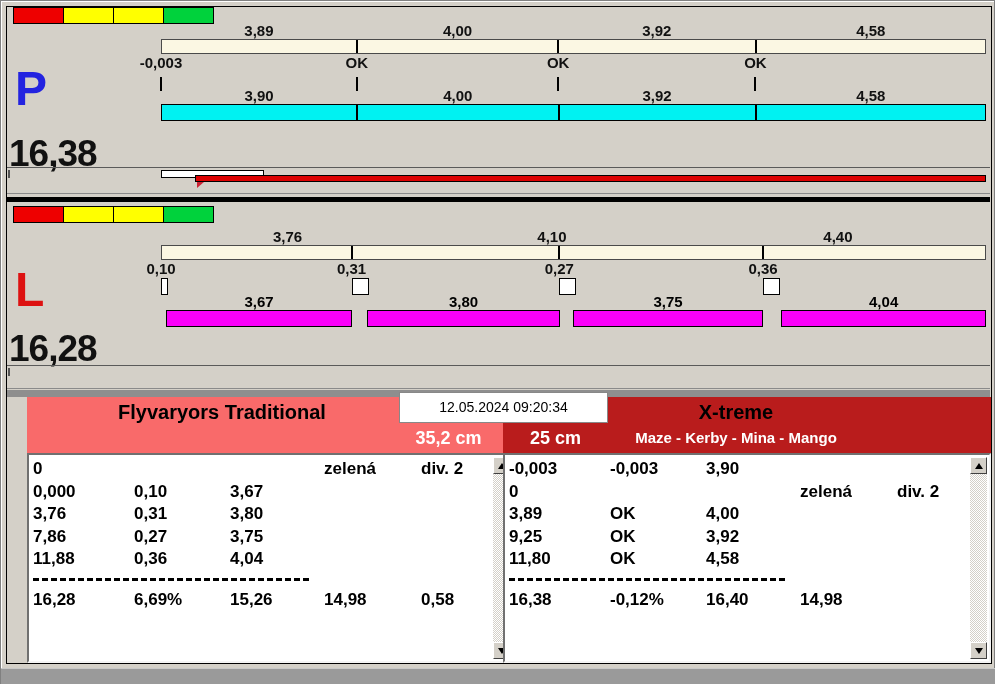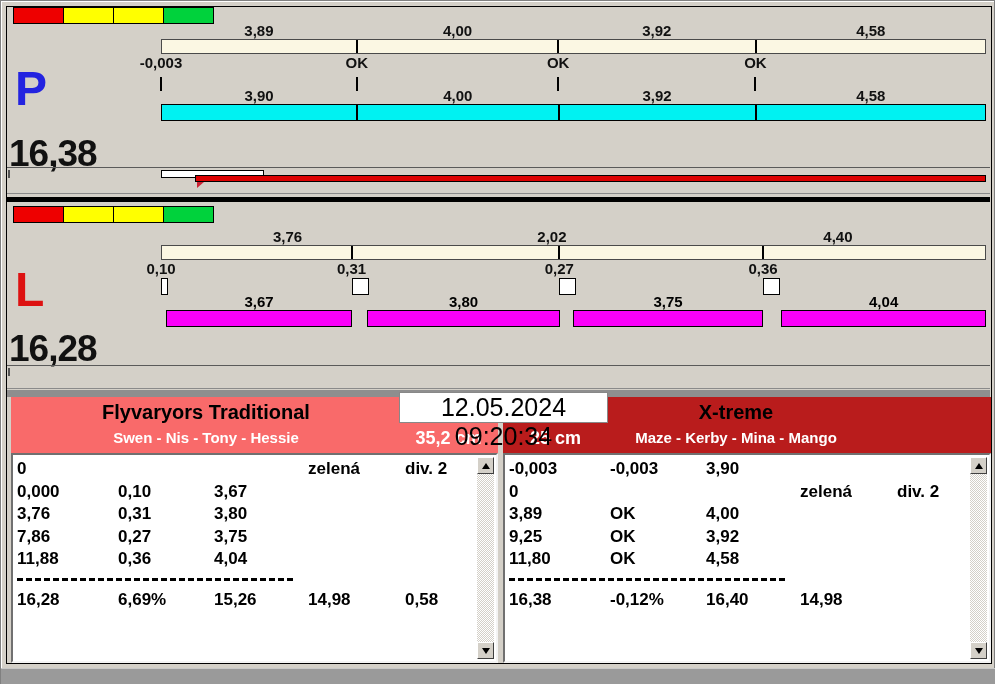--- a/index.html
+++ b/index.html
@@ -56,21 +56,21 @@
   .lane-l .strip { top:163px; height:24px; }
   .strip-tick { position:absolute; left:1px; top:2px; width:2px; height:8px; background:#555; }
   .prog-white { position:absolute; left:154px; top:2px; width:103px; height:8px; background:#fff; border:1px solid #000; }
   .prog-red   { position:absolute; left:188px; top:7px; width:791px; height:7px; background:#DD0202; border:1px solid #000; }
   .prog-notch { position:absolute; left:190px; top:14px; width:0; height:0;
                 border-top:6px solid #C23; border-right:7px solid transparent; }
 
   
   .gray-band { position:absolute; left:0; top:383px; width:983px; height:7px; background:#8E8E8E; }
   .team { position:absolute; top:390px; height:266px; }
-  .team-left  { left:4px;   width:487px; }
+  .team-left  { left:20px;   width:487px; }
   .team-right { left:496px; width:488px; }
   .team-header { position:relative; height:56px; }
   .team-name { position:absolute; top:4px; left:0; width:390px; text-align:center;
                font-size:20px; font-weight:bold; color:#000; }
   .team-right .team-name { width:466px; }
   .team-dogs { position:absolute; top:32px; left:0; width:390px; text-align:center;
                font-size:15px; font-weight:bold; color:#fff; }
   .team-right .team-dogs { width:466px; }
   .team-table { position:absolute; left:0; top:56px; right:0; bottom:0; background:#fff;
                 border:2px solid; border-color:#707070 #f4f4f4 #f4f4f4 #707070;
@@ -85,21 +85,21 @@
              background-size:2px 2px; background-position:0 0,1px 1px; }
   .sbtn { position:absolute; left:0; width:17px; height:17px; background:#D4D0C8;
           border:1px solid; border-color:#fff #404040 #404040 #fff;
           display:flex; align-items:center; justify-content:center; }
   .sbtn.up { top:0; } .sbtn.down { bottom:0; }
   .tri-up   { width:0; height:0; border-left:4px solid transparent; border-right:4px solid transparent; border-bottom:6px solid #000; }
   .tri-down { width:0; height:0; border-left:4px solid transparent; border-right:4px solid transparent; border-top:6px solid #000; }
 
   .datetime { position:absolute; left:392px; top:385px; width:209px; height:31px; background:#fff;
               border:1px solid #888; z-index:5; text-align:center; line-height:29px;
-              font-size:25px; color:#000; }
+              font-size:14px; color:#000; }
   .height-cell { position:absolute; top:419px; height:27px; text-align:center;
                  font-size:18px; font-weight:bold; color:#fff; line-height:24px; z-index:4; }
   .height-left  { left:392px; width:99px; }
   .height-right { left:496px; width:105px; }
 
   .status-bar { position:absolute; left:0; top:667px; width:995px; height:17px;
                 background:#9A9A9A; border-top:1px solid #c8c8c8; }
 </style>
 </head>
 <body>
@@ -169,21 +169,21 @@
           <div class="traffic-cell" style="background: rgb(238, 0, 0);"></div>
           <div class="traffic-cell" style="background: rgb(255, 255, 0);"></div>
           <div class="traffic-cell" style="background: rgb(255, 255, 0);"></div>
           <div class="traffic-cell" style="background: rgb(0, 210, 60);"></div>
         </div>
       <div class="lane-letter" style="color: rgb(221, 17, 17);">L</div>
       <div class="lane-total">16,28</div>
       <div class="bars">
         <div class="brow lab-row split-labels">
             <div class="bar-lab" style="flex-grow: 3.76; flex-basis: 0px;">3,76</div>
-            <div class="bar-lab" style="flex-grow: 4.1; flex-basis: 0px;">2,02</div>
+            <div class="bar-lab" style="flex-grow: 4.1; flex-basis: 0px;">4,10</div>
             <div class="bar-lab" style="flex-grow: 4.4; flex-basis: 0px;">4,40</div>
           </div>
         <div class="brow split-bar" style="background: rgb(251, 247, 227);">
             <div class="seg" style="flex-grow: 3.76; flex-basis: 0px;"></div>
             <div class="seg seg-div" style="flex-grow: 4.1; flex-basis: 0px;"></div>
             <div class="seg seg-div" style="flex-grow: 4.02; flex-basis: 0px;"></div>
             <div class="seg seg-div" style="flex-grow: 4.4; flex-basis: 0px;"></div>
           </div>
         <div class="brow check-row">
             <span class="check-lab" style="left: 0%;">0,10</span>
@@ -213,21 +213,20 @@
       <div class="strip">
         <div class="strip-tick"></div>
       </div>
     </section>
 
     <div class="gray-band"></div>
 
     <section class="team team-left">
       <header class="team-header" style="background: rgb(249, 106, 106);">
         <div class="team-name">Flyvaryors Traditional</div>
-        <div class="team-dogs">Swen - Nis - Tony - Hessie</div>
       </header>
       <div class="team-table">
         <div class="rows">
             <div class="trow">
               <span>0</span>
               <span></span>
               <span></span>
               <span>zelená</span>
               <span>div. 2</span>
             </div>

